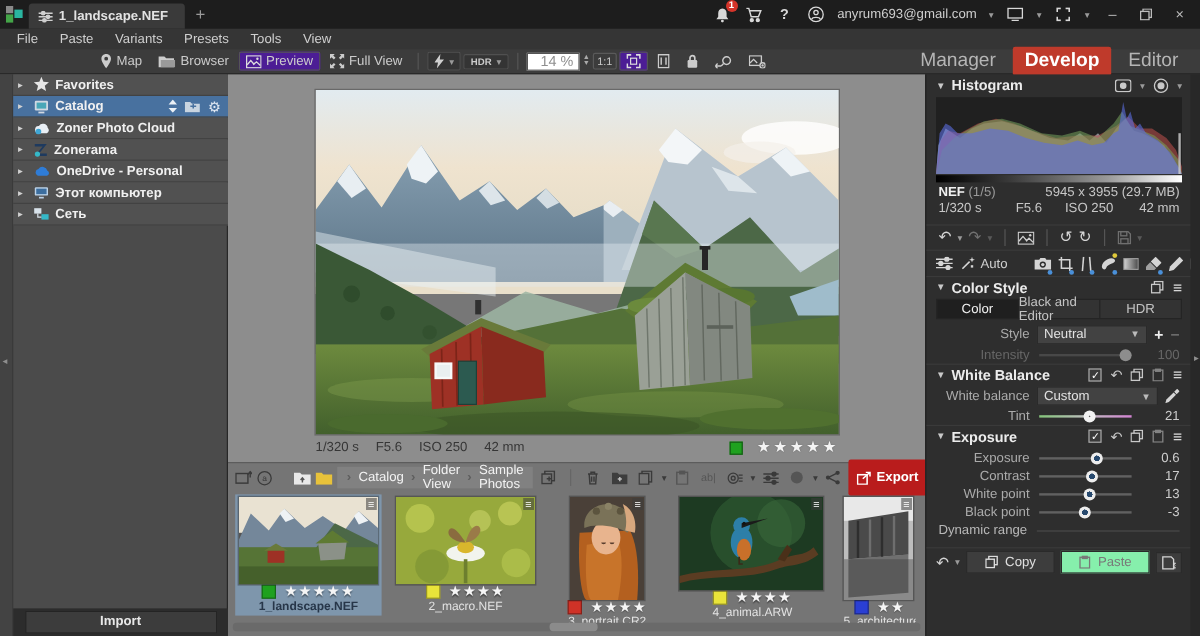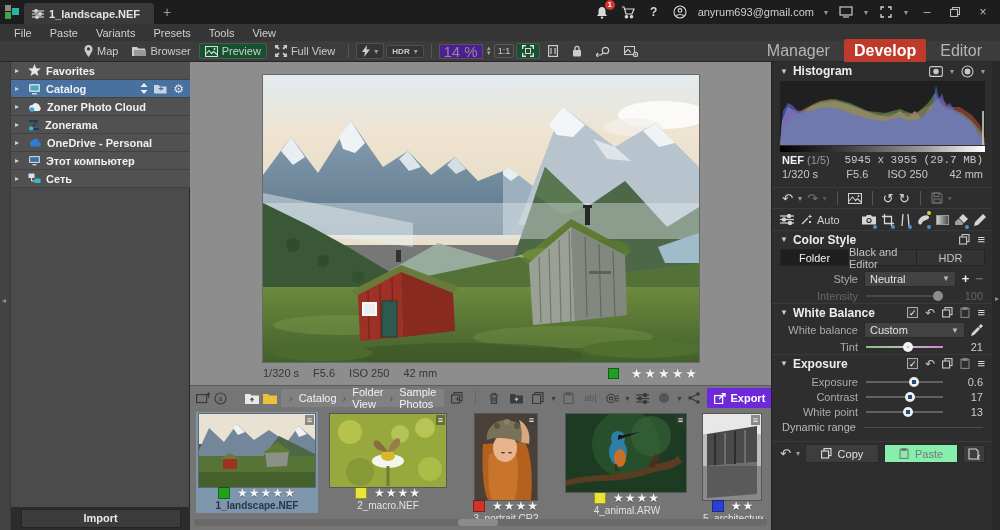--- a/index.html
+++ b/index.html
@@ -24,23 +24,23 @@
   .menu-item { padding:0 8px; color:#cfcfcf; }
 
   
   .toolbar { position:absolute; left:0; top:41px; width:1000px; height:21px; background:#3c3c3c; display:flex; align-items:center; border-bottom:1px solid #262626; }
   .search-wrap { position:relative; width:186px; margin-left:2px; }
   .search-input { width:182px; height:16px; background:#303030; border:1px solid #5a5a5a; color:#bdbdbd; font-size:10px; padding:0 18px 0 5px; font-family:inherit; }
   .search-input::placeholder { color:#8a8a8a; }
   .search-ic { position:absolute; right:8px; top:2px; }
   .tool-center { display:flex; align-items:center; gap:2px; margin-left:78px; }
   .tbtn { display:flex; align-items:center; gap:4px; padding:2px 6px; color:#cccccc; border-radius:2px; }
-  .tbtn.pressed { background:#14532d; box-shadow:inset 0 0 0 1px #555; }
+  .tbtn.pressed { background:#4c1d95; box-shadow:inset 0 0 0 1px #555; }
   .vsep { width:1px; height:14px; background:#555; margin:0 5px; }
-  .zoomfield { width:44px; height:15px; background:#4c1d95; border:1px solid #555; color:#8f8f8f; font-size:15px; text-align:right; padding-right:4px; font-family:inherit;}
+  .zoomfield { width:44px; height:15px; background:#ffffff; border:1px solid #555; color:#8f8f8f; font-size:12px; text-align:right; padding-right:4px; font-family:inherit;}
   .stepper { display:flex; flex-direction:column; justify-content:center; line-height:5px; font-size:6px; color:#aaa; margin-left:1px;}
   .mode-group { margin-left:auto; display:flex; align-items:center; gap:4px; padding-right:8px; }
   .mode { padding:3px 10px; color:#b5b5b5; font-size:16px; }
   .mode.active { background:#bf3a2b; color:#fff; border-radius:2px; font-weight:bold; }
 
   
   .bodyarea { position:absolute; left:0; top:62px; width:1000px; height:468px; display:flex; }
 
   
   .sidebar { position:relative; width:190px; background:#4b4b4b; flex:none; border-right:1px solid #272727; }
@@ -63,21 +63,21 @@
   .stars { color:#f4f4f4; font-size:13px; letter-spacing:2px; text-shadow:0 0 1px #555; }
 
   
   .filmstrip { position:absolute; left:0; top:323px; width:581px; height:145px; background:#757575; border-top:1px solid #5c5c5c; }
   .fs-toolbar { display:flex; align-items:center; height:24px; padding:0 6px; gap:4px; color:#3a3a3a; }
   .fs-ic { display:flex; align-items:center; justify-content:center; width:18px; height:18px; }
   .fs-ic.dim { opacity:.45; }
   .crumb { display:flex; align-items:center; gap:6px; background:#818181; height:18px; padding:0 8px; color:#f2f2f2; }
   .crumb .sep { color:#5e5e5e; font-weight:bold; }
   .fs-right { margin-left:auto; display:flex; align-items:center; gap:4px; }
-  .export-btn { display:flex; align-items:center; height:20px; background:#6d28d9; color:#fff; border-radius:2px; overflow:hidden; }
+  .export-btn { display:flex; align-items:center; height:30px; background:#b91c1c; color:#fff; border-radius:2px; overflow:hidden; }
   .export-main { display:flex; align-items:center; gap:4px; padding:0 7px; font-weight:bold; }
   .export-drop { width:14px; text-align:center; border-left:1px solid #5f8c2c; font-size:8px; line-height:18px;}
   .thumb-row { display:flex; align-items:flex-start; gap:9px; padding:2px 0 0 6px; height:100px; }
   .cell { position:relative; flex:none; padding:2px 3px 0 3px; }
   .cell.selected { background:#7e96ac; }
   .imgbox { position:relative; overflow:hidden; background:#555; box-shadow:0 0 0 1px rgba(40,40,40,.4);}
   .corner-ic { position:absolute; top:1px; right:1px; font-size:9px; color:#fff; background:rgba(60,60,60,.55); padding:0 2px; line-height:10px; }
   .thumb-meta { display:flex; align-items:center; justify-content:center; gap:7px; height:15px; margin-top:-2px; }
   .tchip { width:12px; height:12px; border:1px solid rgba(0,0,0,.35); }
   .tstars { color:#f5f5f5; font-size:12px; letter-spacing:1px; text-shadow:0 1px 1px rgba(0,0,0,.35); }
@@ -92,21 +92,21 @@
   .edge-arrow-r { position:absolute; top:232px; right:1px; color:#8f8f8f; font-size:8px; }
   .rp-inner { position:absolute; left:0; top:0; width:221px; }
   .sec-head { display:flex; align-items:center; gap:5px; height:18px; padding:0 8px; border-top:1px solid #3a3a3a; }
   .sec-head .tri { color:#c9c9c9; font-size:8px; }
   .sec-title { font-weight:bold; color:#ececec; font-size:12px; }
   .sec-icons { margin-left:auto; display:flex; align-items:center; gap:7px; color:#c9c9c9; }
   .hist-plot { margin:1px 8px 0 8px; height:64px; background:#202020; position:relative; }
   .grad-bar { margin:1px 8px 0 8px; height:6px; background:linear-gradient(90deg,#000 0%,#3a3a3a 30%,#9a9a9a 70%,#fff 100%); }
   .info-row { display:flex; align-items:center; padding:0 10px; height:16px; color:#c7c7c7; }
   .info-row b { color:#f0f0f0; }
-  .info-row .dimv { margin-left:auto;font-family:Liberation Mono, monospace; }
+  .info-row .dimv { margin-left:auto; }
   .exif4 { display:flex; padding:0 10px; height:16px; color:#c7c7c7; }
   .exif4 span { width:25%; } .exif4 span:nth-child(2){ text-align:center;} .exif4 span:nth-child(3){ text-align:center;} .exif4 span:last-child { text-align:right; }
   .undo-row { display:flex; align-items:center; gap:5px; height:21px; padding:0 10px; border-top:1px solid #3a3a3a; margin-top:3px; color:#d5d5d5;}
   .undo-row .dim { opacity:.4; }
   .tools-row { display:flex; align-items:center; gap:6px; height:22px; padding:0 8px; border-top:1px solid #3a3a3a; color:#d5d5d5;}
   .tool-ic { position:relative; display:flex; align-items:center; justify-content:center; width:16px; height:16px; }
   .dot { position:absolute; bottom:-1px; right:-1px; width:4px; height:4px; border-radius:50%; background:#4a90d9; }
   .dot.yellow { top:-1px; bottom:auto; background:#e0c93a; }
   .auto-lbl { color:#cfcfcf; margin-left:-2px; }
   .tabs { display:flex; height:17px; margin:1px 8px 3px 8px; background:#333; border:1px solid #242424; }
@@ -924,21 +924,21 @@
             <span>
                 <svg width="11" height="11" viewBox="0 0 11 11" fill="none" stroke="#c9c9c9" stroke-width="1.1">
                   <rect x="3" y="0.6" width="7" height="7"></rect>
                   <rect x="0.6" y="3" width="7" height="7" fill="#2e2e2e"></rect>
                 </svg>
               </span>
             <span class="ham">≡</span>
           </span>
         </div>
         <div class="tabs">
-          <span class="tabseg active">Folder</span>
+          <span class="tabseg active">Color</span>
           <span class="tabseg">Black and Editor</span>
           <span class="tabseg">HDR</span>
         </div>
         <div class="ctl-row">
           <span class="ctl-label">Style</span>
           <span class="dropdown">
             <span>Neutral</span>
             <span class="dd-caret">▼</span>
           </span>
           <span class="plusminus">+</span>
@@ -1029,20 +1029,27 @@
             </span>
           <span class="sval">17</span>
         </div>
         <div class="srow">
           <span class="slabel">White point</span>
           <span class="strack">
               <span class="shandle" style="left: 55%;"></span>
             </span>
           <span class="sval">13</span>
         </div>
+        <div class="srow">
+          <span class="slabel">Black point</span>
+          <span class="strack">
+              <span class="shandle" style="left: 49%;"></span>
+            </span>
+          <span class="sval">-3</span>
+        </div>
         <div class="dr-row">
           <span>Dynamic range</span>
           <span class="dr-line"></span>
         </div>
 
         <div class="rp-footer">
           <span class="u-undo">↶</span>
           <span class="caret">▾</span>
           <span class="foot-btn">
             <svg width="11" height="11" viewBox="0 0 11 11" fill="none" stroke="#e0e0e0" stroke-width="1.1">

